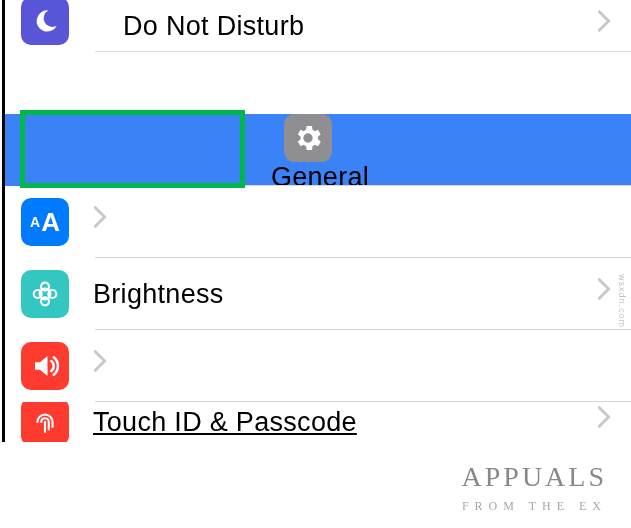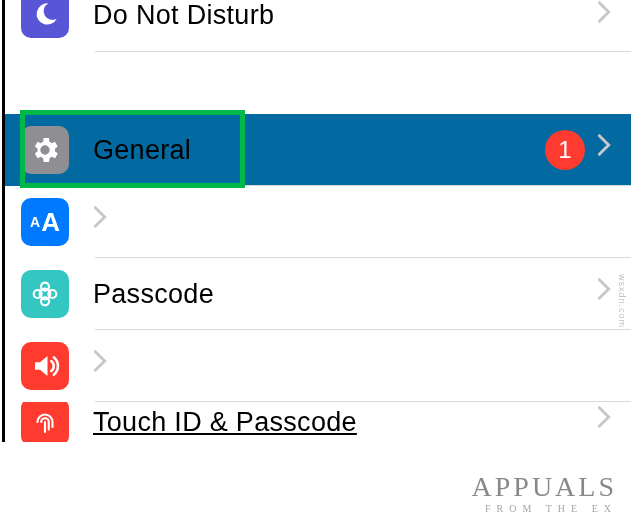--- a/index.html
+++ b/index.html
@@ -19,21 +19,21 @@
     }
     .settings-row {
       display: flex;
       align-items: center;
       height: 72px;
       padding: 0 12px 0 16px;
       background: #ffffff;
       position: relative;
       cursor: pointer;
     }
-    .settings-row.highlighted { background: #0369a1; }
+    .settings-row.highlighted { background: #3b82f6; flex-direction: column; }
     .row-separator {
       position: absolute;
       left: 90px; right: 0; bottom: 0;
       height: 1px;
       background: #d9d9d9;
     }
     .icon-box {
       width: 48px; height: 48px;
       border-radius: 10px;
       flex: 0 0 48px;
@@ -76,35 +76,36 @@
       pointer-events: none;
       left: 20px;
       top: 110px;
       width: 225px;
       height: 78px;
       z-index: 5;
     }
     .cutoff-bottom { height: 40px; overflow: hidden; text-decoration: underline; }
     .watermark {
       position: absolute;
-      right: 14px; bottom: 14px;
+      right: 24px; bottom: 14px;
       font-family: Georgia, serif;
       font-size: 28px;
       letter-spacing: 3px;
       color: #3a3a3a;
       opacity: 0.6;
       pointer-events: none;
       z-index: 6;
     }
     .watermark .sub {
       display: block;
-      font-size: 10px;
+      font-size: 12px;
       letter-spacing: 6px;
       color: #6a6a6a;
       text-align: right;
+      margin-top: 6px;
     }
     .vwm {
       position: absolute;
       right: 4px; bottom: 200px;
       writing-mode: vertical-rl;
       font-size: 9px;
       color: #9a9a9a;
       letter-spacing: 1px;
       opacity: .6;
     }
@@ -115,21 +116,21 @@
     .bg-teal     { background: #34c7c2; }
     .bg-red      { background: #ff3b30; }
     .bg-siri     { background: linear-gradient(135deg,#3a3a3c,#1c1c1e); }
     .bg-red2     { background: #ff3b30; }
   </style>
 </head>
 <body>
 
 <div class="list-wrap">
 
-  <div class="settings-row" style="height:52px;padding-top:0;align-items:flex-start;">
+  <div class="settings-row" style="height:52px;padding-top:0;align-items:center;gap:30px;">
     <div class="icon-box bg-purple" style="margin-top:-10px;">
       <svg viewBox="0 0 24 24" width="30" height="30" fill="#ffffff">
           <path d="M14.5 3.5a8.5 8.5 0 1 0 6.9 12.3 7 7 0 0 1-6.9-12.3z"></path>
         </svg>
     </div>
     <span class="row-label">Do Not Disturb</span>
     <span class="chevron">
       <svg viewBox="0 0 12 20" width="14" height="24" fill="none" stroke="#c7c7cc" stroke-width="2.5" stroke-linecap="round">
           <path d="M2 2l8 8-8 8"></path>
         </svg>
@@ -171,21 +172,21 @@
   <div class="settings-row">
     <div class="icon-box bg-teal">
       <svg viewBox="0 0 24 24" width="32" height="32" fill="none" stroke="#ffffff" stroke-width="1.6">
           <circle cx="12" cy="12" r="4"></circle>
           <circle cx="12" cy="6.5" r="3"></circle>
           <circle cx="12" cy="17.5" r="3"></circle>
           <circle cx="6.5" cy="12" r="3"></circle>
           <circle cx="17.5" cy="12" r="3"></circle>
         </svg>
     </div>
-    <span class="row-label">Passcode</span>
+    <span class="row-label">Brightness</span>
     <span class="chevron">
       <svg viewBox="0 0 12 20" width="14" height="24" fill="none" stroke="#c7c7cc" stroke-width="2.5" stroke-linecap="round">
           <path d="M2 2l8 8-8 8"></path>
         </svg>
     </span>
     <div class="row-separator"></div>
   </div>
 
   <div class="settings-row">
     <div class="icon-box bg-red">

